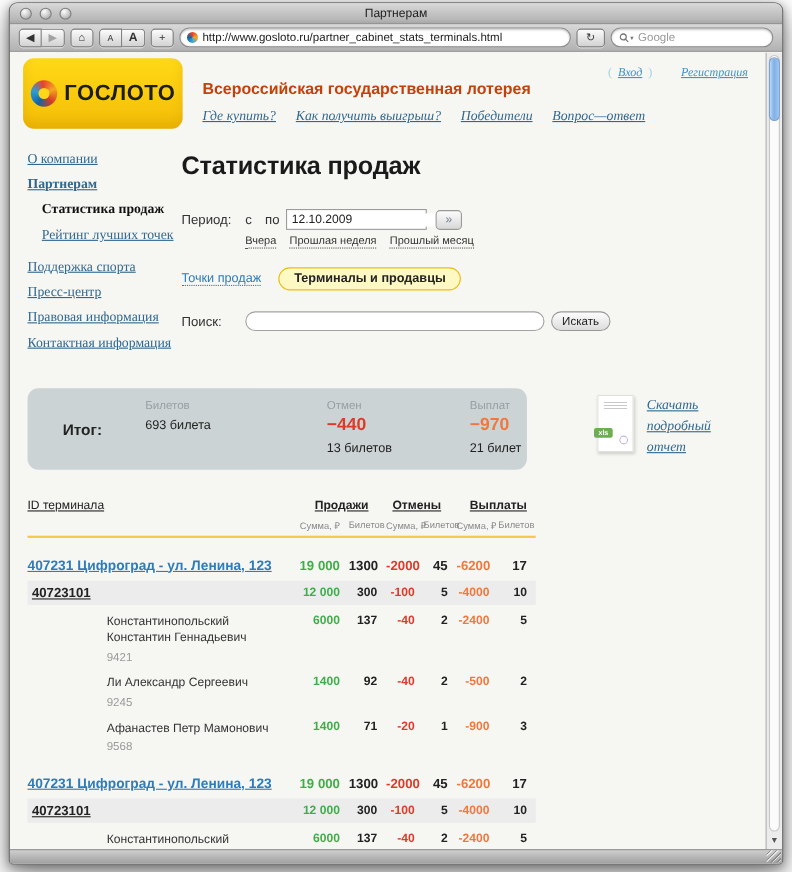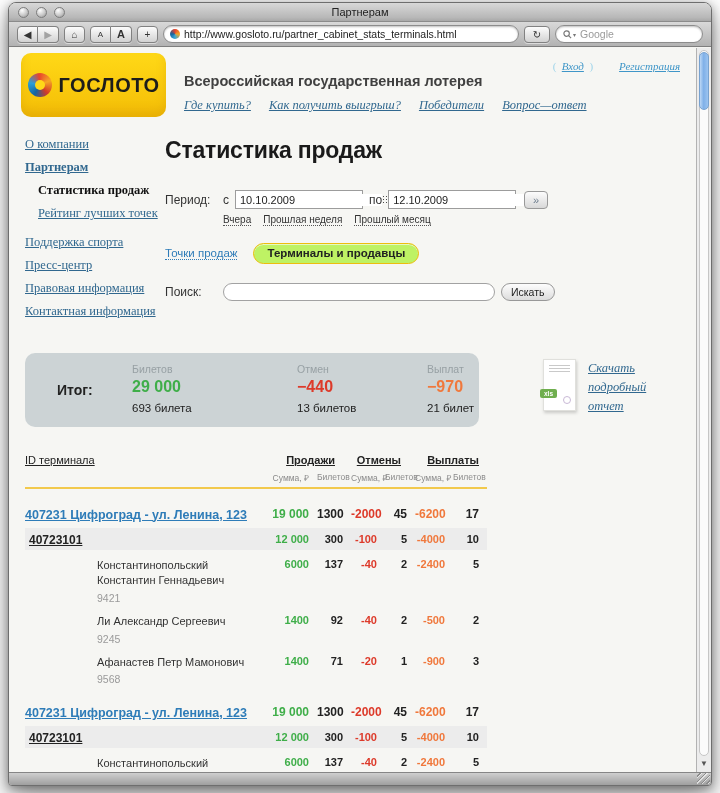--- a/index.html
+++ b/index.html
@@ -111,21 +111,21 @@
     display:flex; align-items:center; justify-content:center; gap:7px;
     box-shadow:inset 0 -6px 10px rgba(190,130,0,.25);
   }
   .swirl{ width:24px; height:24px; border-radius:50%;
     background:conic-gradient(from 210deg, #1464a0, #2a9fd8, #e8432d, #f5a623, #d43a28, #1464a0);
     display:flex; align-items:center; justify-content:center; }
   .swirl-hole{ width:10px; height:10px; border-radius:50%; background:#ffd718; }
   .brand{ font-size:20px; font-weight:bold; color:#1d1d1b; letter-spacing:.5px; }
 
   .head-text{ margin-left:18px; padding-top:20px; }
-  .tagline{ font-size:14.5px; font-weight:bold; color:#404040; }
+  .tagline{ font-size:14.5px; font-weight:bold; color:#c2410c; }
   .mainnav{ margin-top:9px; display:flex; gap:18px; }
   .mainnav a, .serifLink{ font-family:"Liberation Serif",serif; font-style:italic;
     font-size:12.5px; color:#31688f; }
 
   .body-row{ display:flex; margin-top:20px; }
   .sidebar{ width:156px; padding-left:16px; flex-shrink:0; }
   .snav-item{ margin-bottom:8px; font-family:"Liberation Serif",serif; font-size:12.5px; }
   .snav-item a{ color:#31688f; text-decoration:underline; }
   .snav-item.bold a{ font-weight:bold; }
   .snav-item.indent{ margin-left:13px; }
@@ -146,21 +146,21 @@
     background-image:radial-gradient(#4a4a4a 34%, transparent 36%);
     background-size:3px 3px; }
   .ffbtn{ margin-left:8px; width:24px; height:18px; border:1px solid #999; border-radius:4px;
     background:linear-gradient(#fcfcfc,#d8d8d8); color:#6f7f8f; font-size:11px;
     display:flex; align-items:center; justify-content:center; }
   .quick-row{ margin:5px 0 0 58px; display:flex; gap:12px; }
   .quick-row a{ font-size:10px; color:#333; text-decoration:none; border-bottom:1px dotted #555; }
 
   .tabs-row{ margin-top:17px; display:flex; align-items:center; gap:16px; }
   .tab-link{ font-size:11.5px; color:#2e7cb8; text-decoration:none; border-bottom:1px dotted #2e7cb8; }
-  .tab-active{ background:#bef264; border:1px solid #edbd0e; border-radius:11px;
+  .tab-active{ background:#fef9c3; border:1px solid #edbd0e; border-radius:11px;
     padding:3px 13px 4px; font-size:11.5px; color:#222; font-weight:bold;
     box-shadow:inset 0 1px 0 rgba(255,255,255,.6); }
 
   .search-row{ margin-top:19px; display:flex; align-items:center; font-size:12px; color:#333; }
   .search-label{ width:58px; }
   .searchinput{ width:272px; height:18px; border:1px solid #a2a2a2; border-radius:9px;
     background:#fff; padding:0 8px; font-size:11px; outline:none; }
   .searchbtn{ margin-left:6px; height:18px; padding:0 9px; border:1px solid #989898; border-radius:9px;
     background:linear-gradient(#fdfdfd,#dcdcdc); font-size:10.5px; color:#222;
     display:flex; align-items:center; }
@@ -302,24 +302,20 @@
             <div class="snav-item"><a href="#">Правовая информация</a></div>
             <div class="snav-item"><a href="#">Контактная информация</a></div>
           </div>
 
         <div class="main">
           <h1>Статистика продаж</h1>
 
           <div class="period-row">
             <span class="period-label">Период:</span>
             <span class="pp">с</span>
-            <span class="datebox">
-              <input value="10.10.2009" style="">
-              <span class="calicon"></span>
-            </span>
             <span class="pp">по</span>
             <span class="datebox">
               <input value="12.10.2009" style="">
               <span class="calicon"></span>
             </span>
             <span class="ffbtn">
                 <span>»</span>
               </span>
           </div>
           <div class="quick-row">
@@ -339,21 +335,20 @@
             <span class="searchbtn">Искать</span>
           </div>
         </div>
       </div>
 
       <div class="summary-row">
         <div class="summary-box">
           <span class="sum-label">Итог:</span>
         <div class="sum-col">
               <div class="sum-title">Билетов</div>
-              <div class="sum-value v-green">29 000</div>
               <div class="sum-count">693 билета</div>
             </div>
             <div class="sum-col">
               <div class="sum-title">Отмен</div>
               <div class="sum-value v-red">−440</div>
               <div class="sum-count">13 билетов</div>
             </div>
             <div class="sum-col">
               <div class="sum-title">Выплат</div>
               <div class="sum-value v-orange">−970</div>

